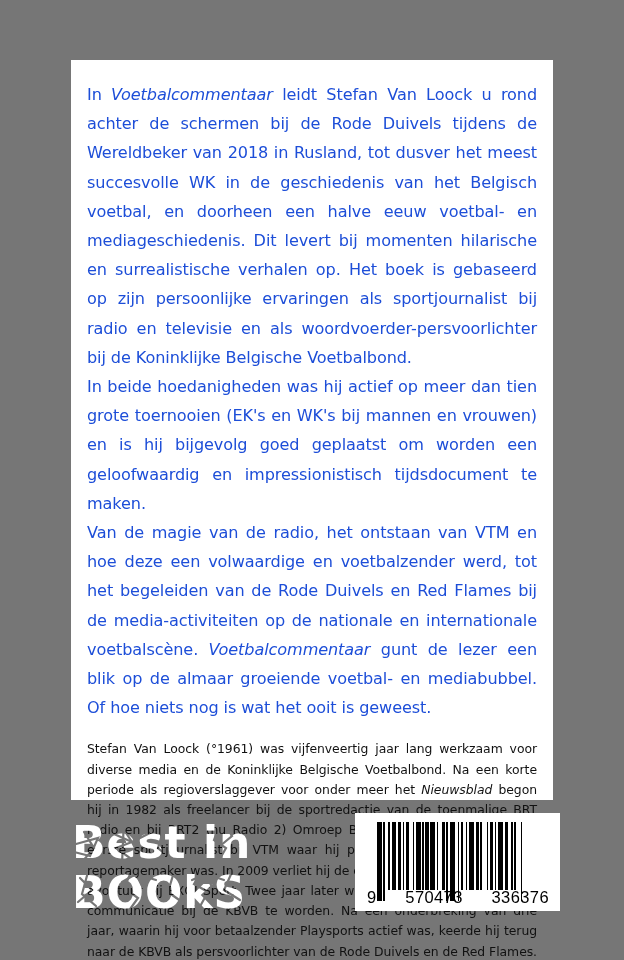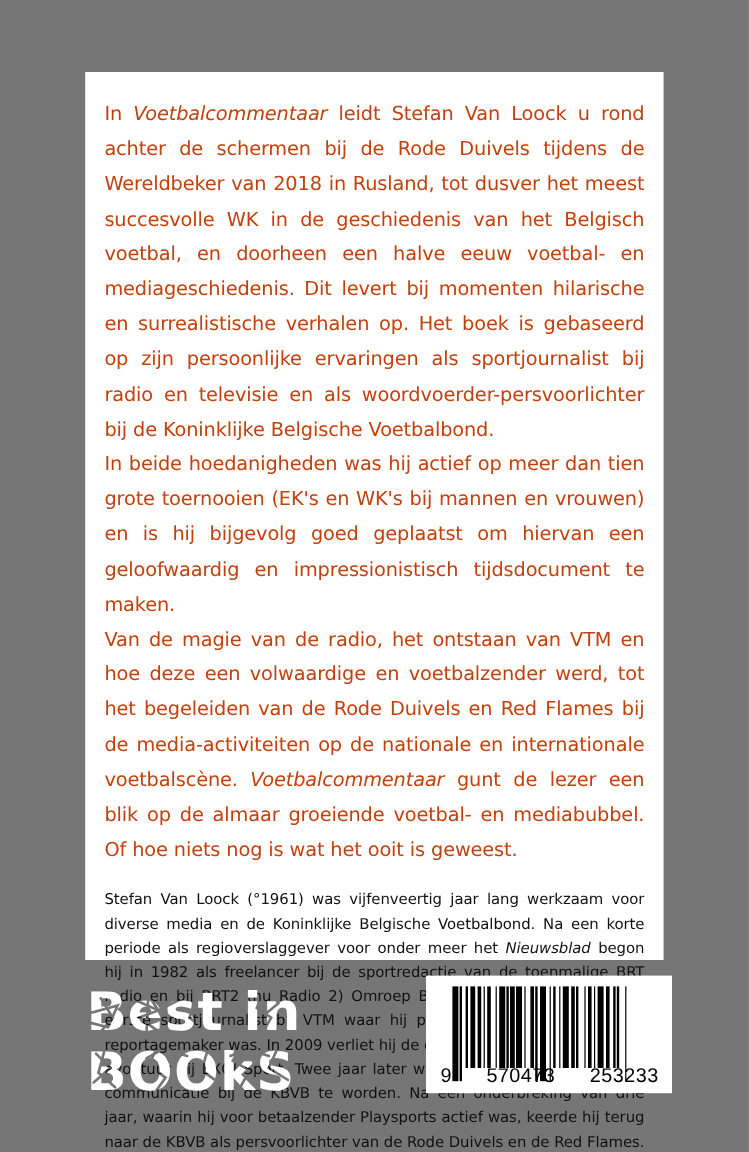--- a/index.html
+++ b/index.html
@@ -30,21 +30,21 @@
     width: 482px;
     height: 740px;
     background: #ffffff;
     box-sizing: border-box;
     padding: 20px 16px 14px 16px;
   }
 
   .blurb {
     font-size: 16.1px;
     line-height: 29.2px;
-    color: #c2410c;
+    color: #1d4ed8;
     text-align: justify;
     text-justify: inter-word;
     margin: 0;
     letter-spacing: -0.1px;
   }
   .blurb + .blurb { margin-top: 0; }
 
   .bio {
     font-size: 12.4px;
     line-height: 20.2px;
@@ -117,21 +117,21 @@
 </style>
 </head>
 <body>
 
 <div id="cover">
 
   <div id="text-panel">
 
     <p class="blurb"><span>In </span><em class="ital">Voetbalcommentaar</em><span> leidt Stefan Van Loock u rond achter de schermen bij de Rode Duivels tijdens de Wereldbeker van 2018 in Rusland, tot dusver het meest succesvolle WK in de geschiedenis van het Belgisch voetbal, en doorheen een halve eeuw voetbal- en mediageschiedenis. Dit levert bij momenten hilarische en surrealistische verhalen op. Het boek is gebaseerd op zijn persoonlijke ervaringen als sportjournalist bij radio en televisie en als woordvoerder-persvoorlichter bij de Koninklijke Belgische Voetbalbond.</span></p>
 
-    <p class="blurb">In beide hoedanigheden was hij actief op meer dan tien grote toernooien (EK's en WK's bij mannen en vrouwen) en is hij bijgevolg goed geplaatst om hiervan een geloofwaardig en impressionistisch tijdsdocument te maken.</p>
+    <p class="blurb">In beide hoedanigheden was hij actief op meer dan tien grote toernooien (EK's en WK's bij mannen en vrouwen) en is hij bijgevolg goed geplaatst om worden een geloofwaardig en impressionistisch tijdsdocument te maken.</p>
 
     <p class="blurb"><span>Van de magie van de radio, het ontstaan van VTM en hoe deze een volwaardige en voetbalzender werd,  tot het begeleiden van de Rode Duivels en Red Flames bij de media-activiteiten op de nationale en internationale voetbalscène. </span><em class="ital">Voetbalcommentaar</em><span> gunt de lezer een blik op de almaar groeiende voetbal- en mediabubbel. Of hoe niets nog is wat het ooit is geweest.</span></p>
 
     <div id="bio-block">
       <p class="bio"><span>Stefan Van Loock (°1961) was vijfenveertig jaar lang werkzaam voor diverse media en de Koninklijke Belgische Voetbalbond. Na een korte periode als regioverslaggever voor onder meer het </span><em class="ital">Nieuwsblad</em><span> begon hij in 1982 als freelancer bij de sportredactie van de toenmalige BRT radio en bij BRT2 (nu Radio 2) Omroep Brabant. In 1988 werd hij de eerste sportjournalist bij VTM waar hij presentator, commentator en reportagemaker was. In 2009 verliet hij de commerciële zender voor een avontuur bij EXQI Sport. Twee jaar later werd hij aangezocht om hoofd communicatie bij de KBVB te worden. Na een onderbreking van drie jaar, waarin hij voor betaalzender Playsports actief was, keerde hij terug naar de KBVB als persvoorlichter van de Rode Duivels en de Red Flames. In 2025 beëindigde hij er zijn loopbaan. </span></p>
     </div>
 
   </div>
 
   <div id="logo">
@@ -229,18 +229,18 @@
           <div class="bar" style="width: 1.62px;"></div>
           <div class="bar" style="width: 1.62px; background: transparent;"></div>
           <div class="bar" style="width: 1.62px;"></div>
           <div class="bar tall" style="width: 4.86px; background: transparent;"></div>
           <div class="bar tall" style="width: 1.62px;"></div>
           <div class="bar tall" style="width: 3.24px; background: transparent;"></div>
         </div>
       <div id="barcode-digits">
         <span>9</span>
         <span>570473</span>
-        <span>253233</span>
+        <span>336376</span>
       </div>
     </div>
   </div>
 
 </div>
 
 </body></html>

